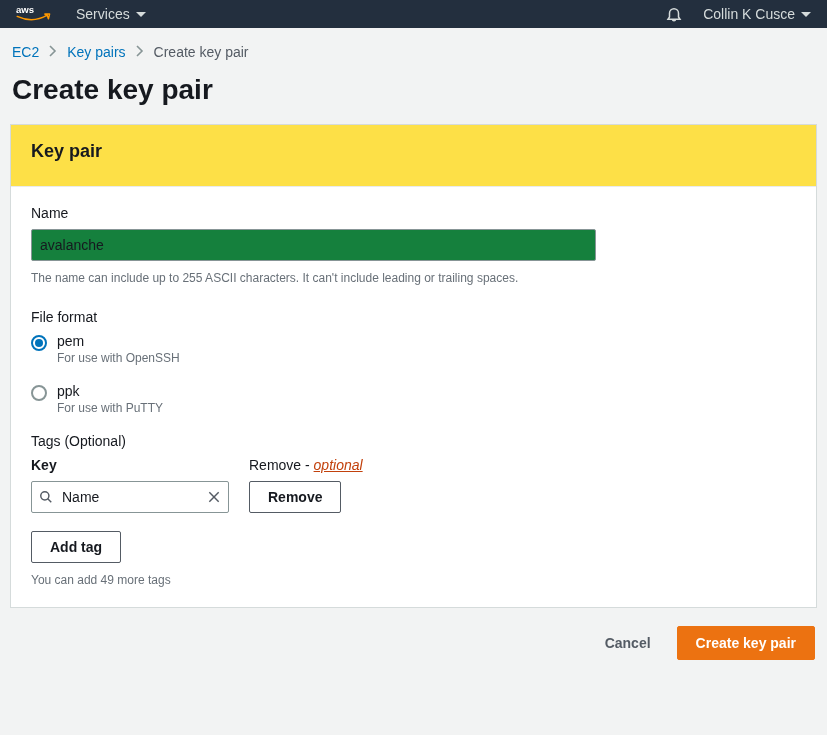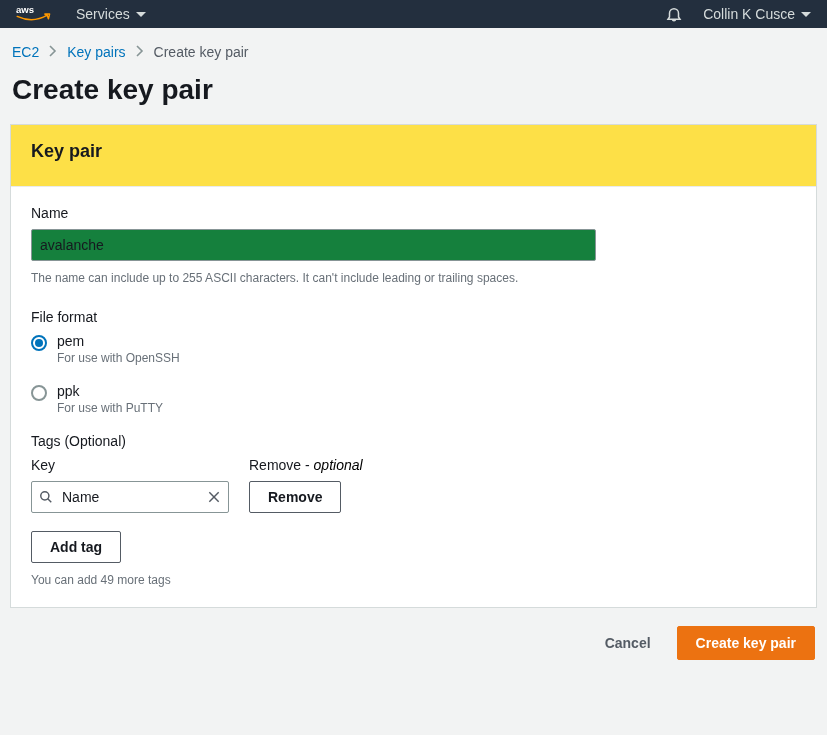--- a/index.html
+++ b/index.html
@@ -147,23 +147,23 @@
   }
   .radio-outer.checked .radio-inner { display: block; }
   .radio-label { font-size: 14px; }
   .radio-sub { font-size: 12px; color: #687078; margin-top: 2px; }
 
   .tags-head-row {
     display: flex;
     gap: 20px;
     margin-top: 8px;
   }
-  .tag-col-key { width: 198px; }
+  .tag-col-key { width: 198px; font-weight: bold; }
   .tag-col-val { width: 198px; }
-  .opt-italic { font-style: italic; color: #000000; }
+  .opt-italic { font-style: italic; color: #c2410c; text-decoration: underline; }
 
   .tags-input-row {
     display: flex;
     gap: 20px;
     margin-top: 8px;
     align-items: center;
   }
   .search-wrap {
     position: relative;
     width: 198px;

